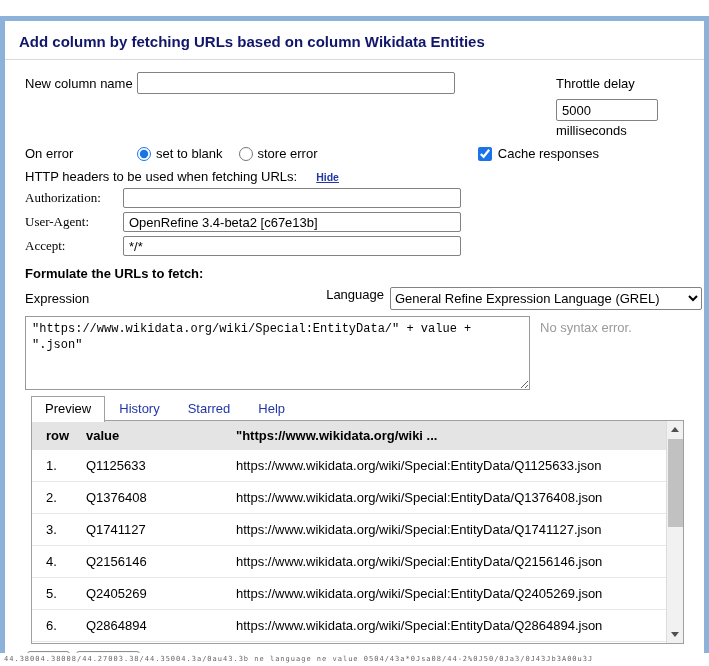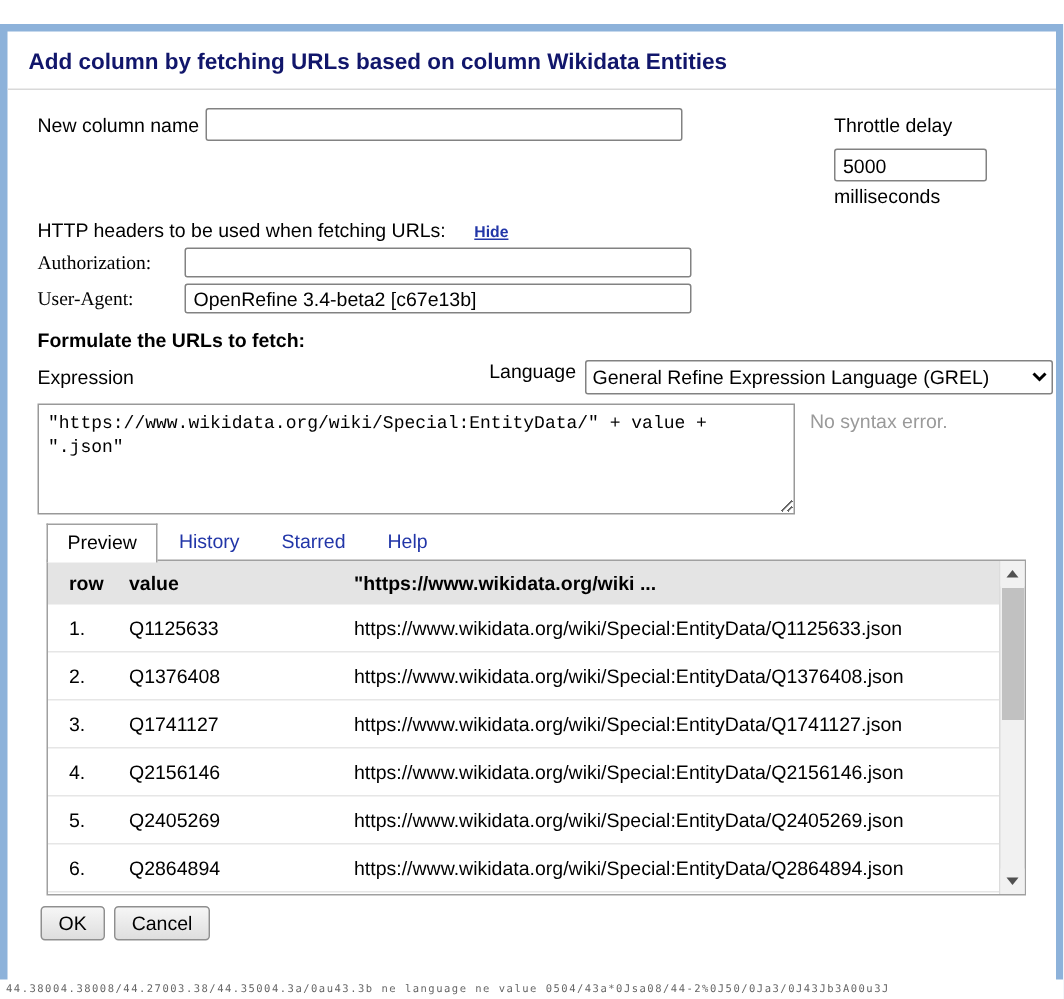--- a/index.html
+++ b/index.html
@@ -58,21 +58,21 @@
   }
 
   .expr-block { margin-top:6px; display:flex; align-items:flex-start; }
   textarea {
     width:505px; height:74px; resize:both;
     font-family:"Liberation Mono","DejaVu Sans Mono", monospace; font-size:12px;
     padding:4px 6px; border:1px solid #999; line-height:1.35;
   }
   .syntax-status { color:#9a9a9a; margin-left:10px; margin-top:4px; }
 
-  .tabs { display:flex; align-items:flex-start; margin-top:6px; margin-left:6px; height:24px; }
+  .tabs { display:flex; align-items:center; margin-top:6px; margin-left:6px; height:24px; }
   .tab {
     padding:4px 14px; color:var(--link, #2236a8); cursor:pointer; white-space:nowrap;
   }
   .tab-active {
     color:#000; background:#fff; border:1px solid #a0a0a0; border-bottom:none;
     margin-bottom:-1px; z-index:2; position:relative; padding:4px 13px 6px 13px;
   }
 
   .panel {
     position:relative; margin-left:6px; height:224px;
@@ -126,32 +126,51 @@
         <input type="text" class="newcol-input" value="" style="">
         <div class="throttle-group">
           <span class="lbl">Throttle delay</span>
           <div class="throttle-col">
             <input type="text" value="5000" style="">
             <div class="throttle-unit">milliseconds</div>
           </div>
         </div>
       </div>
 
+      <div class="row row2">
+        <span class="lbl lbl-onerror">On error</span>
+        <label class="radio-lbl">
+          <input type="radio" name="onerror" checked="" style="">
+          <span>set to blank</span>
+        </label>
+        <label class="radio-lbl">
+          <input type="radio" name="onerror" style="">
+          <span>store error</span>
+        </label>
+        <label class="cache-lbl">
+          <input type="checkbox" checked="" style="">
+          <span>Cache responses</span>
+        </label>
+      </div>
 
       <div class="hdrs-title">
         <span>HTTP headers to be used when fetching URLs:</span><span class="hide-link">Hide</span>
       </div>
       <div class="hdr-rows">
         <div class="hdr-row">
           <span class="lbl">Authorization:</span>
           <input type="text" value="" style="">
         </div>
         <div class="hdr-row">
           <span class="lbl">User-Agent:</span>
           <input type="text" value="OpenRefine 3.4-beta2 [c67e13b]" style="">
+        </div>
+        <div class="hdr-row">
+          <span class="lbl">Accept:</span>
+          <input type="text" value="*/*" style="">
         </div>
       </div>
 
       <div class="formulate">Formulate the URLs to fetch:</div>
 
       <div class="row expr-row">
         <span class="lbl">Expression</span>
         <div class="lang-group">
           <span class="lbl">Language</span>
           <select>

